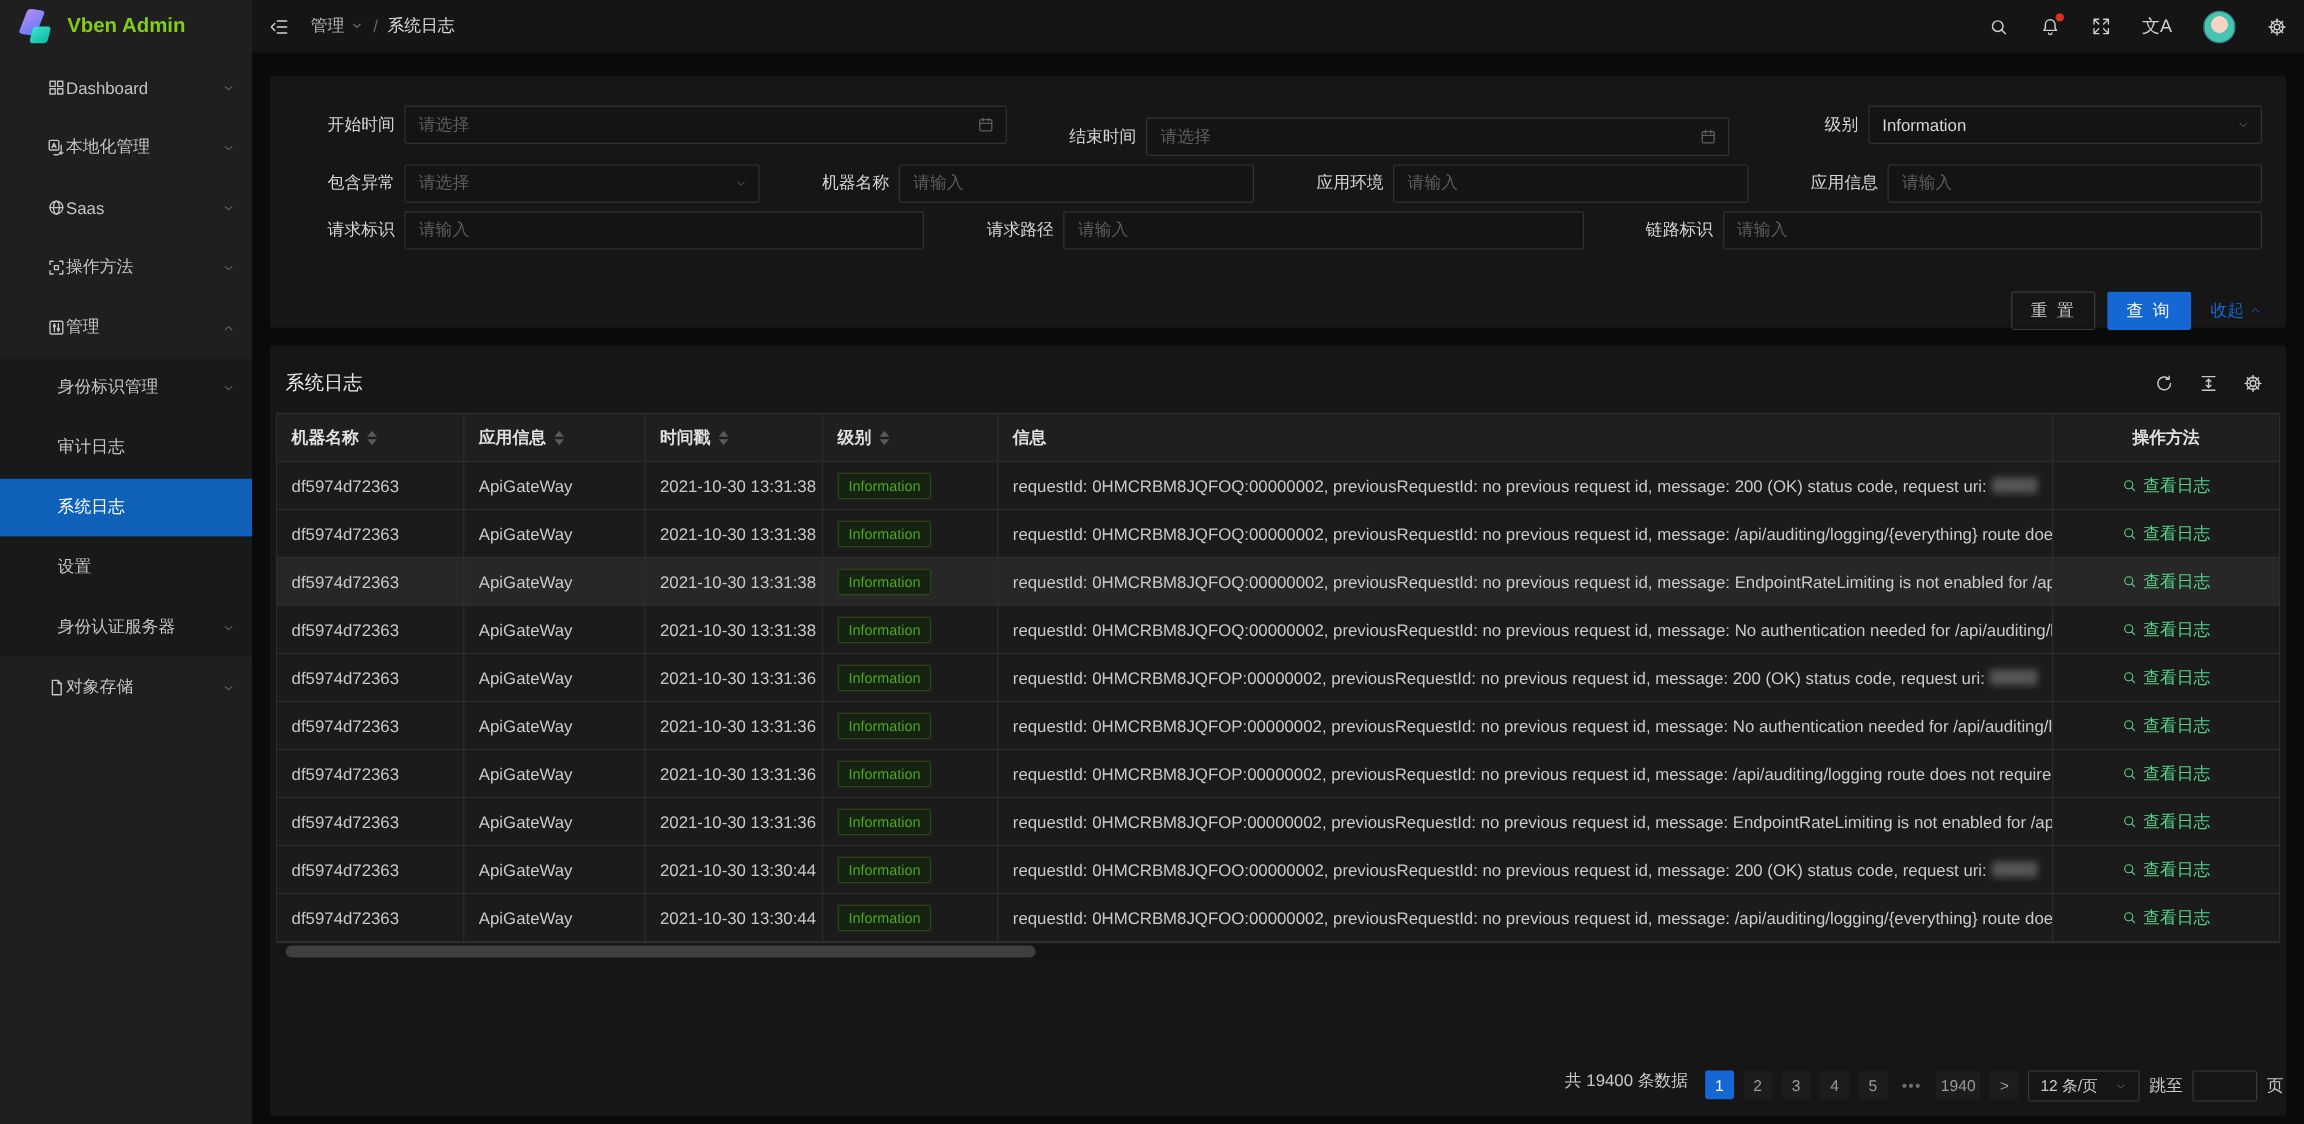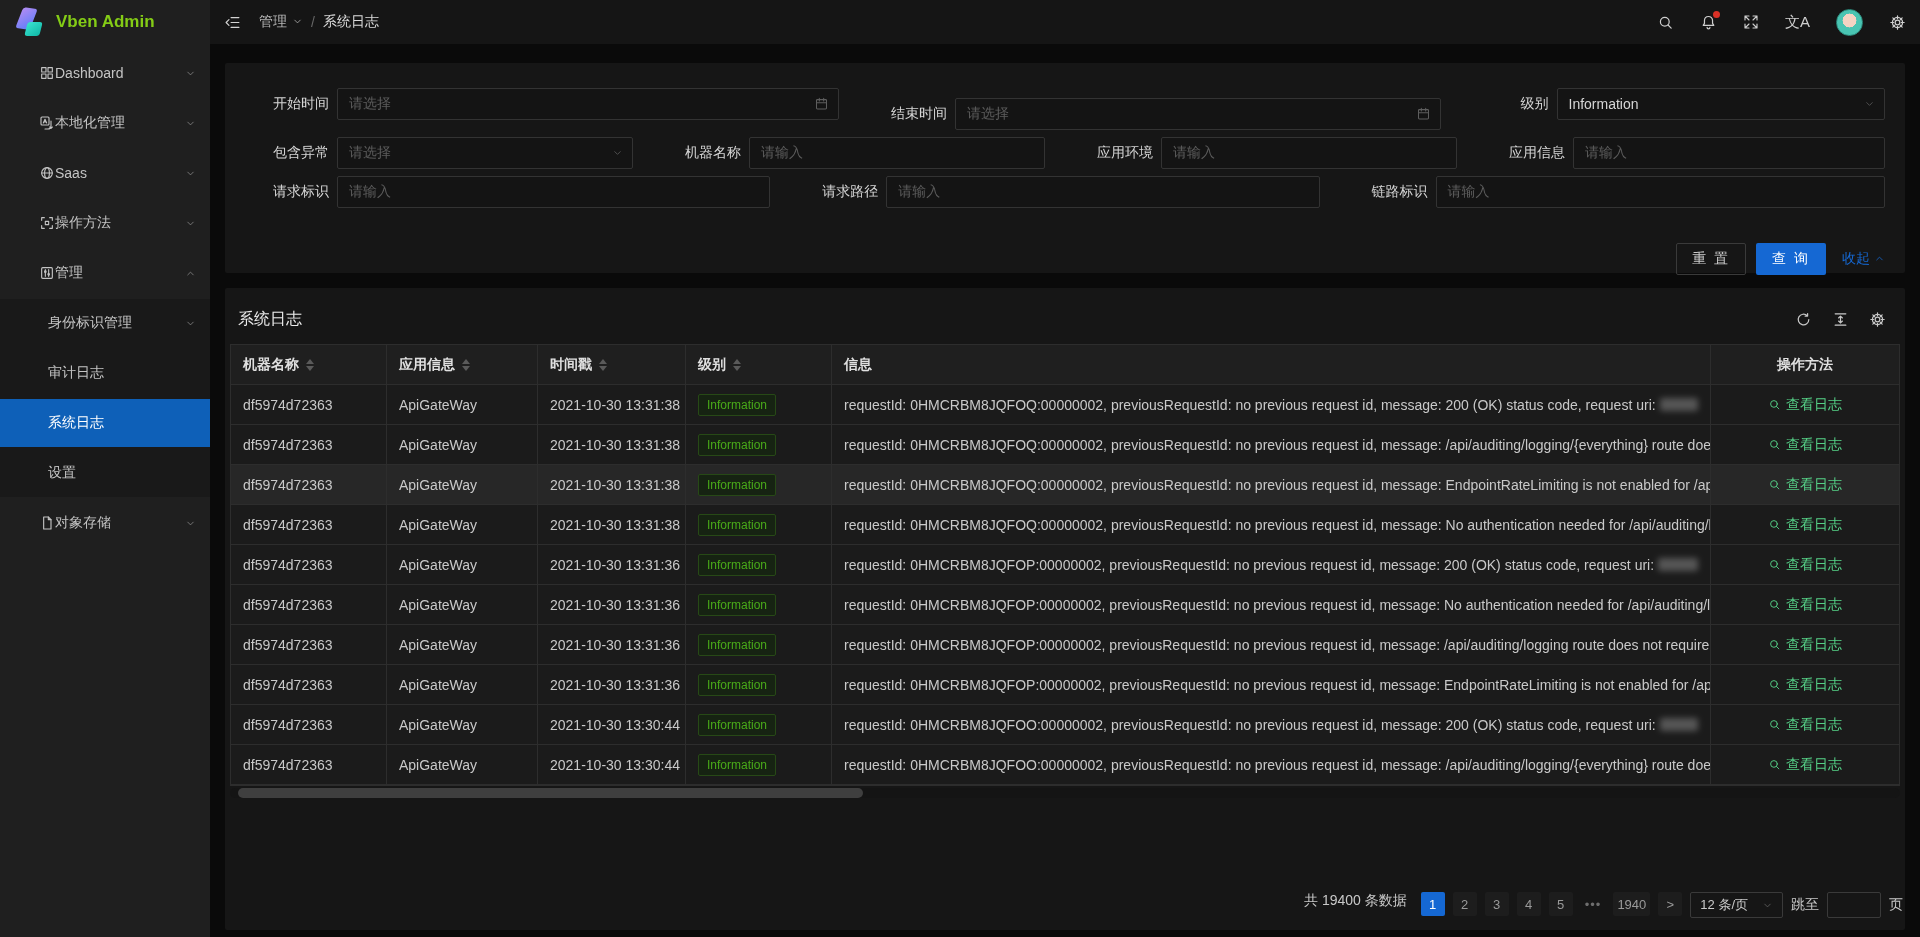--- a/index.html
+++ b/index.html
@@ -189,20 +189,28 @@
             </span>
           </div>
           <div class="s-item">
             <span class="s-label">审计日志</span>
           </div>
           <div class="s-item active" style="background: rgb(14, 96, 184);">
             <span class="s-label">系统日志</span>
           </div>
           <div class="s-item">
             <span class="s-label">设置</span>
+          </div>
+          <div class="s-item">
+            <span class="s-label">身份认证服务器</span>
+            <span class="s-chev">
+              <svg width="11" height="11" viewBox="0 0 24 24" fill="none" stroke="currentColor" stroke-width="1.7" stroke-linecap="round" stroke-linejoin="round">
+                <path d="M6 9l6 6 6-6"></path>
+              </svg>
+            </span>
           </div>
         </div>
         <div class="s-item">
           <span style="display: inline-flex;">
             <svg width="16" height="16" viewBox="0 0 24 24" fill="none" stroke="currentColor" stroke-width="1.7" stroke-linecap="round" stroke-linejoin="round">
               <path d="M7 3h7l4 4v14H7z"></path>
               <path d="M14 3v4h4"></path>
             </svg>
           </span>
           <span class="s-label">对象存储</span>

